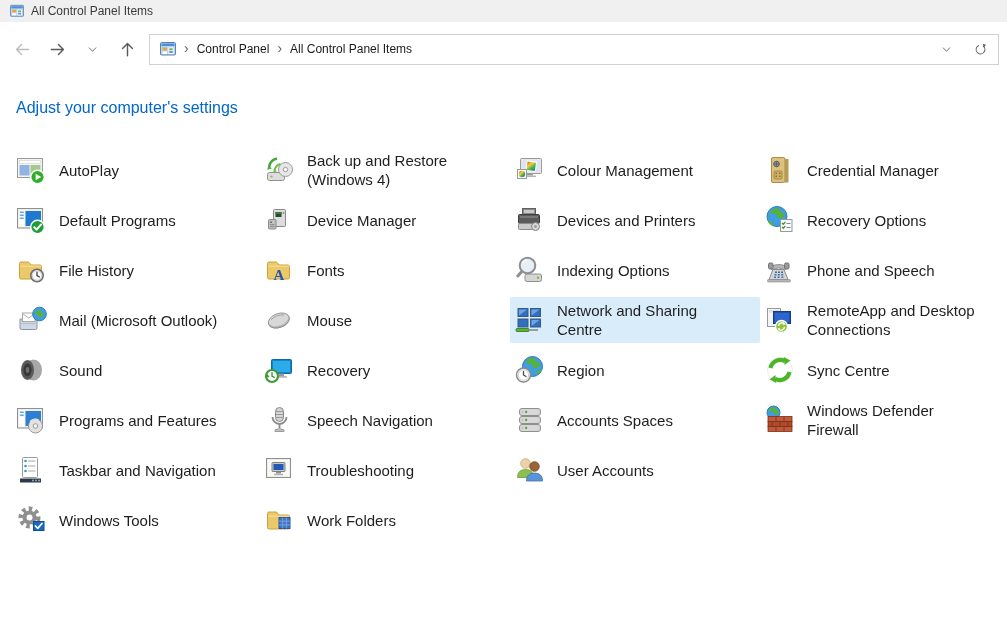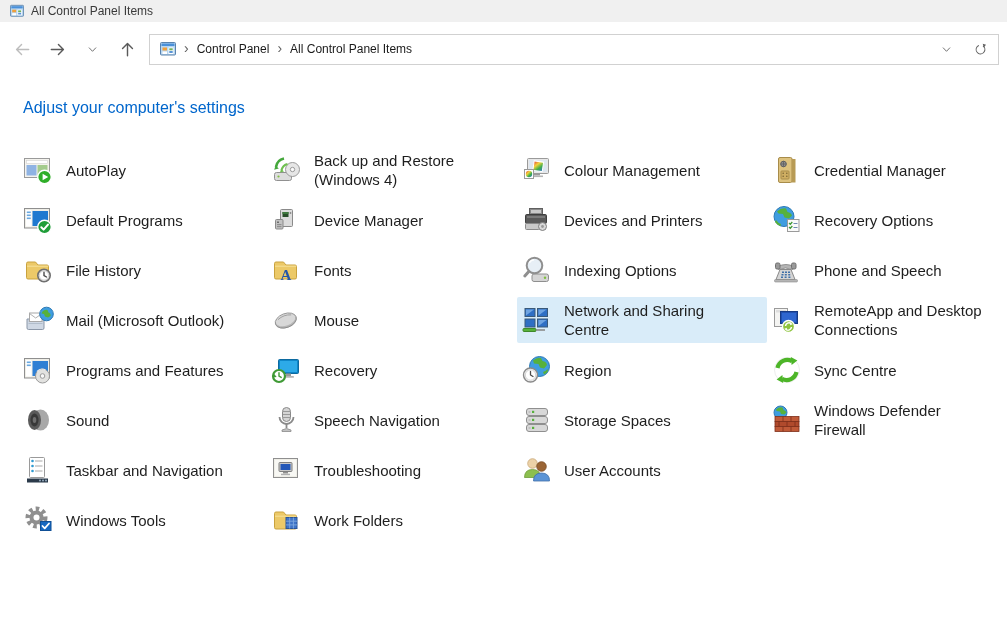--- a/index.html
+++ b/index.html
@@ -34,21 +34,21 @@
   }
   .addr-icon{display:flex}
   .addr-icon svg{width:16px;height:16px}
   .crumb-sep{color:#5f5f5f;font-size:14px;line-height:1;transform:translateY(-1px)}
   .crumb{white-space:nowrap}
   .addr-right{margin-left:auto;display:flex;align-items:center;gap:20px}
   .addr-dropdown{display:flex}
   .addr-dropdown svg{width:13px;height:13px}
   .addr-refresh{display:flex}
   .addr-refresh svg{width:15px;height:15px}
-  .content{padding-left:23px}
+  .content{padding-left:16px}
   .heading{margin-top:23px;font-size:16px;color:var(--link)}
   .grid{margin-top:28px;display:grid;grid-template-columns:248px 250px 250px 223px}
   .col{display:flex;flex-direction:column}
   .slot{height:50px;display:flex;align-items:center}
   .item{
     display:flex;align-items:center;gap:11px;height:46px;width:100%;
     box-sizing:border-box;padding:3px 6px 3px 4px;margin-left:-4px;
     border-radius:2px;cursor:default;
   }
   .item.active{background:var(--highlight)}
@@ -190,44 +190,44 @@
                   <path d="M19.5 7.5 q2.5-2.5 5-1.5 l1 2.5 q2.5 1 2 3.5 l-2.5 1.5 -3-1 -1-2.5 -2.5-0.5 z" fill="#57b13c"></path>
                 </svg>
               </span>
               <span class="item-label">Mail (Microsoft Outlook)</span>
             </div>
           </div>
           <div class="slot">
             <div class="item">
               <span class="item-icon">
                 <svg viewBox="0 0 32 32">
+                  <ellipse cx="17.5" cy="16" rx="8.5" ry="10.5" fill="#a8a8a8"></ellipse>
+                  <ellipse cx="11.5" cy="16" rx="6.5" ry="10" fill="#5a5a5a"></ellipse>
+                  <ellipse cx="11.5" cy="16" rx="4" ry="6.5" fill="#383838"></ellipse>
+                  <ellipse cx="11.5" cy="16" rx="1.8" ry="3" fill="#6e6e6e"></ellipse>
+                </svg>
+              </span>
+              <span class="item-label">Sound</span>
+            </div>
+          </div>
+          <div class="slot">
+            <div class="item">
+              <span class="item-icon">
+                <svg viewBox="0 0 32 32">
                   <rect x="1.5" y="4.5" width="25" height="19.5" fill="#efeee7" stroke="#8f8f8f"></rect>
                   <rect x="3" y="6" width="5.5" height="16.5" fill="#ffffff"></rect>
                   <rect x="3.8" y="7.5" width="4" height="1.6" fill="#69a8e0"></rect>
                   <rect x="3.8" y="10.5" width="4" height="1.6" fill="#69a8e0"></rect>
                   <rect x="9.5" y="7" width="15.5" height="15" fill="#2e7fd4"></rect>
                   <circle cx="19.5" cy="22" r="7" fill="#e2e2e0" stroke="#9a9a9a"></circle>
                   <circle cx="19.5" cy="22" r="2.3" fill="#f8f8f8" stroke="#9a9a9a"></circle>
                   <path d="M14 17.5 a7 7 0 0 1 8.5-1.5" stroke="#ffffff" stroke-width="1.2" fill="none" opacity="0.8"></path>
                 </svg>
               </span>
               <span class="item-label">Programs and Features</span>
-            </div>
-          </div>
-          <div class="slot">
-            <div class="item">
-              <span class="item-icon">
-                <svg viewBox="0 0 32 32">
-                  <ellipse cx="17.5" cy="16" rx="8.5" ry="10.5" fill="#a8a8a8"></ellipse>
-                  <ellipse cx="11.5" cy="16" rx="6.5" ry="10" fill="#5a5a5a"></ellipse>
-                  <ellipse cx="11.5" cy="16" rx="4" ry="6.5" fill="#383838"></ellipse>
-                  <ellipse cx="11.5" cy="16" rx="1.8" ry="3" fill="#6e6e6e"></ellipse>
-                </svg>
-              </span>
-              <span class="item-label">Sound</span>
             </div>
           </div>
           <div class="slot">
             <div class="item">
               <span class="item-icon">
                 <svg viewBox="0 0 32 32">
                   <rect x="6.5" y="3.5" width="15" height="20" rx="1" fill="#ffffff" stroke="#9a9a9a"></rect>
                   <circle cx="9.5" cy="7" r="1.3" fill="#2e9ad0"></circle>
                   <rect x="12" y="6.2" width="7.5" height="1.6" fill="#c9c9c9"></rect>
                   <circle cx="9.5" cy="12" r="1.3" fill="#2e9ad0"></circle>
@@ -475,21 +475,21 @@
                 <svg viewBox="0 0 32 32">
                   <rect x="5.5" y="4.5" width="21" height="7" rx="2.5" fill="#d8d8d8" stroke="#8f8f8f"></rect>
                   <rect x="5.5" y="12.5" width="21" height="7" rx="2.5" fill="#d8d8d8" stroke="#8f8f8f"></rect>
                   <rect x="5.5" y="20.5" width="21" height="7" rx="2.5" fill="#d8d8d8" stroke="#8f8f8f"></rect>
                   <rect x="11" y="6.8" width="2.2" height="2.2" fill="#57b13c"></rect>
                   <rect x="11" y="14.8" width="2.2" height="2.2" fill="#57b13c"></rect>
                   <rect x="11" y="22.8" width="2.2" height="2.2" fill="#57b13c"></rect>
                   <path d="M7.5 8 h2 M7.5 16 h2 M7.5 24 h2" stroke="#aaaaaa"></path>
                 </svg>
               </span>
-              <span class="item-label">Storage Spaces</span>
+              <span class="item-label">Accounts Spaces</span>
             </div>
           </div>
           <div class="slot">
             <div class="item">
               <span class="item-icon">
                 <svg viewBox="0 0 32 32">
                   <circle cx="11.5" cy="9.5" r="4.8" fill="#ecd2a8" stroke="#c9a878" stroke-width="0.8"></circle>
                   <path d="M3.5 23.5 q0-8 8-8 t8 8 z" fill="#8cbf4f" stroke="#6f9c3a" stroke-width="0.8"></path>
                   <circle cx="20.5" cy="12.5" r="4.8" fill="#9a6535" stroke="#7a4d24" stroke-width="0.8"></circle>
                   <path d="M12.5 27 q0-8 8-8 t8 8 z" fill="#5b94d6" stroke="#3f6fa8" stroke-width="0.8"></path>

